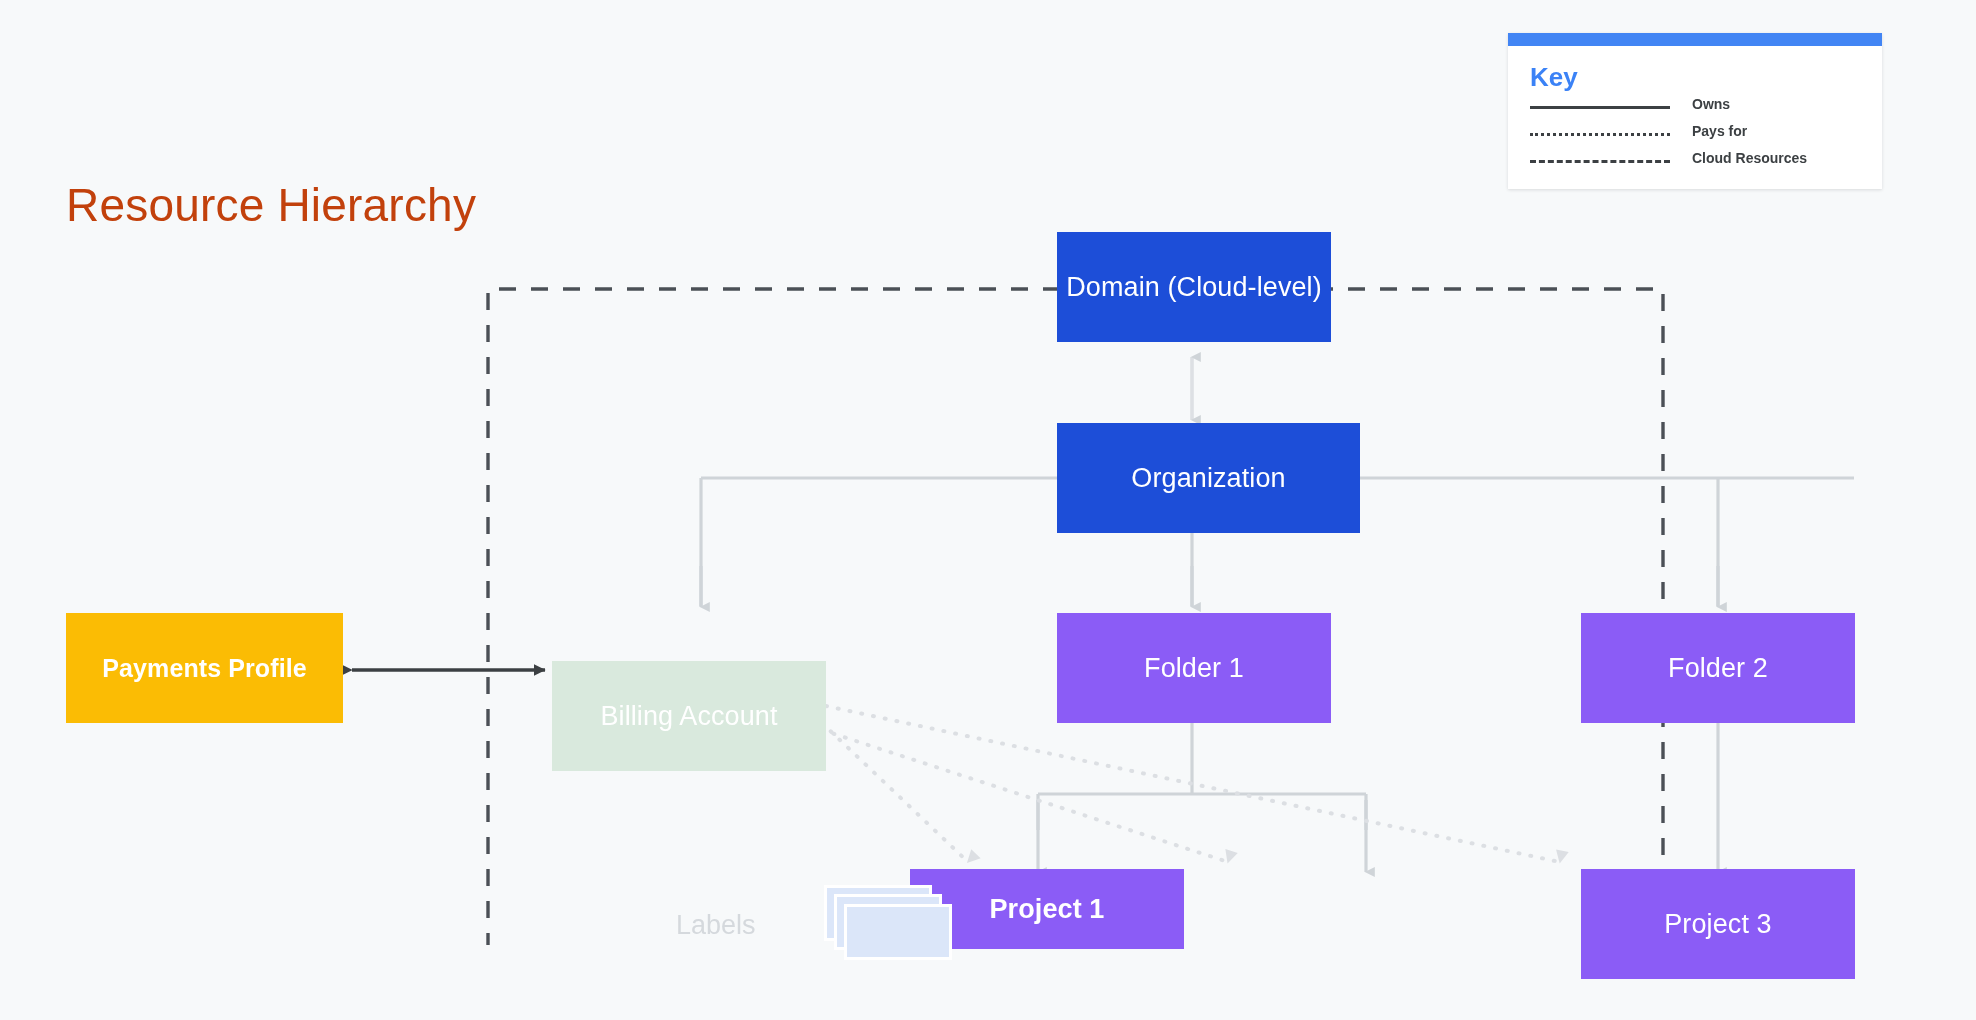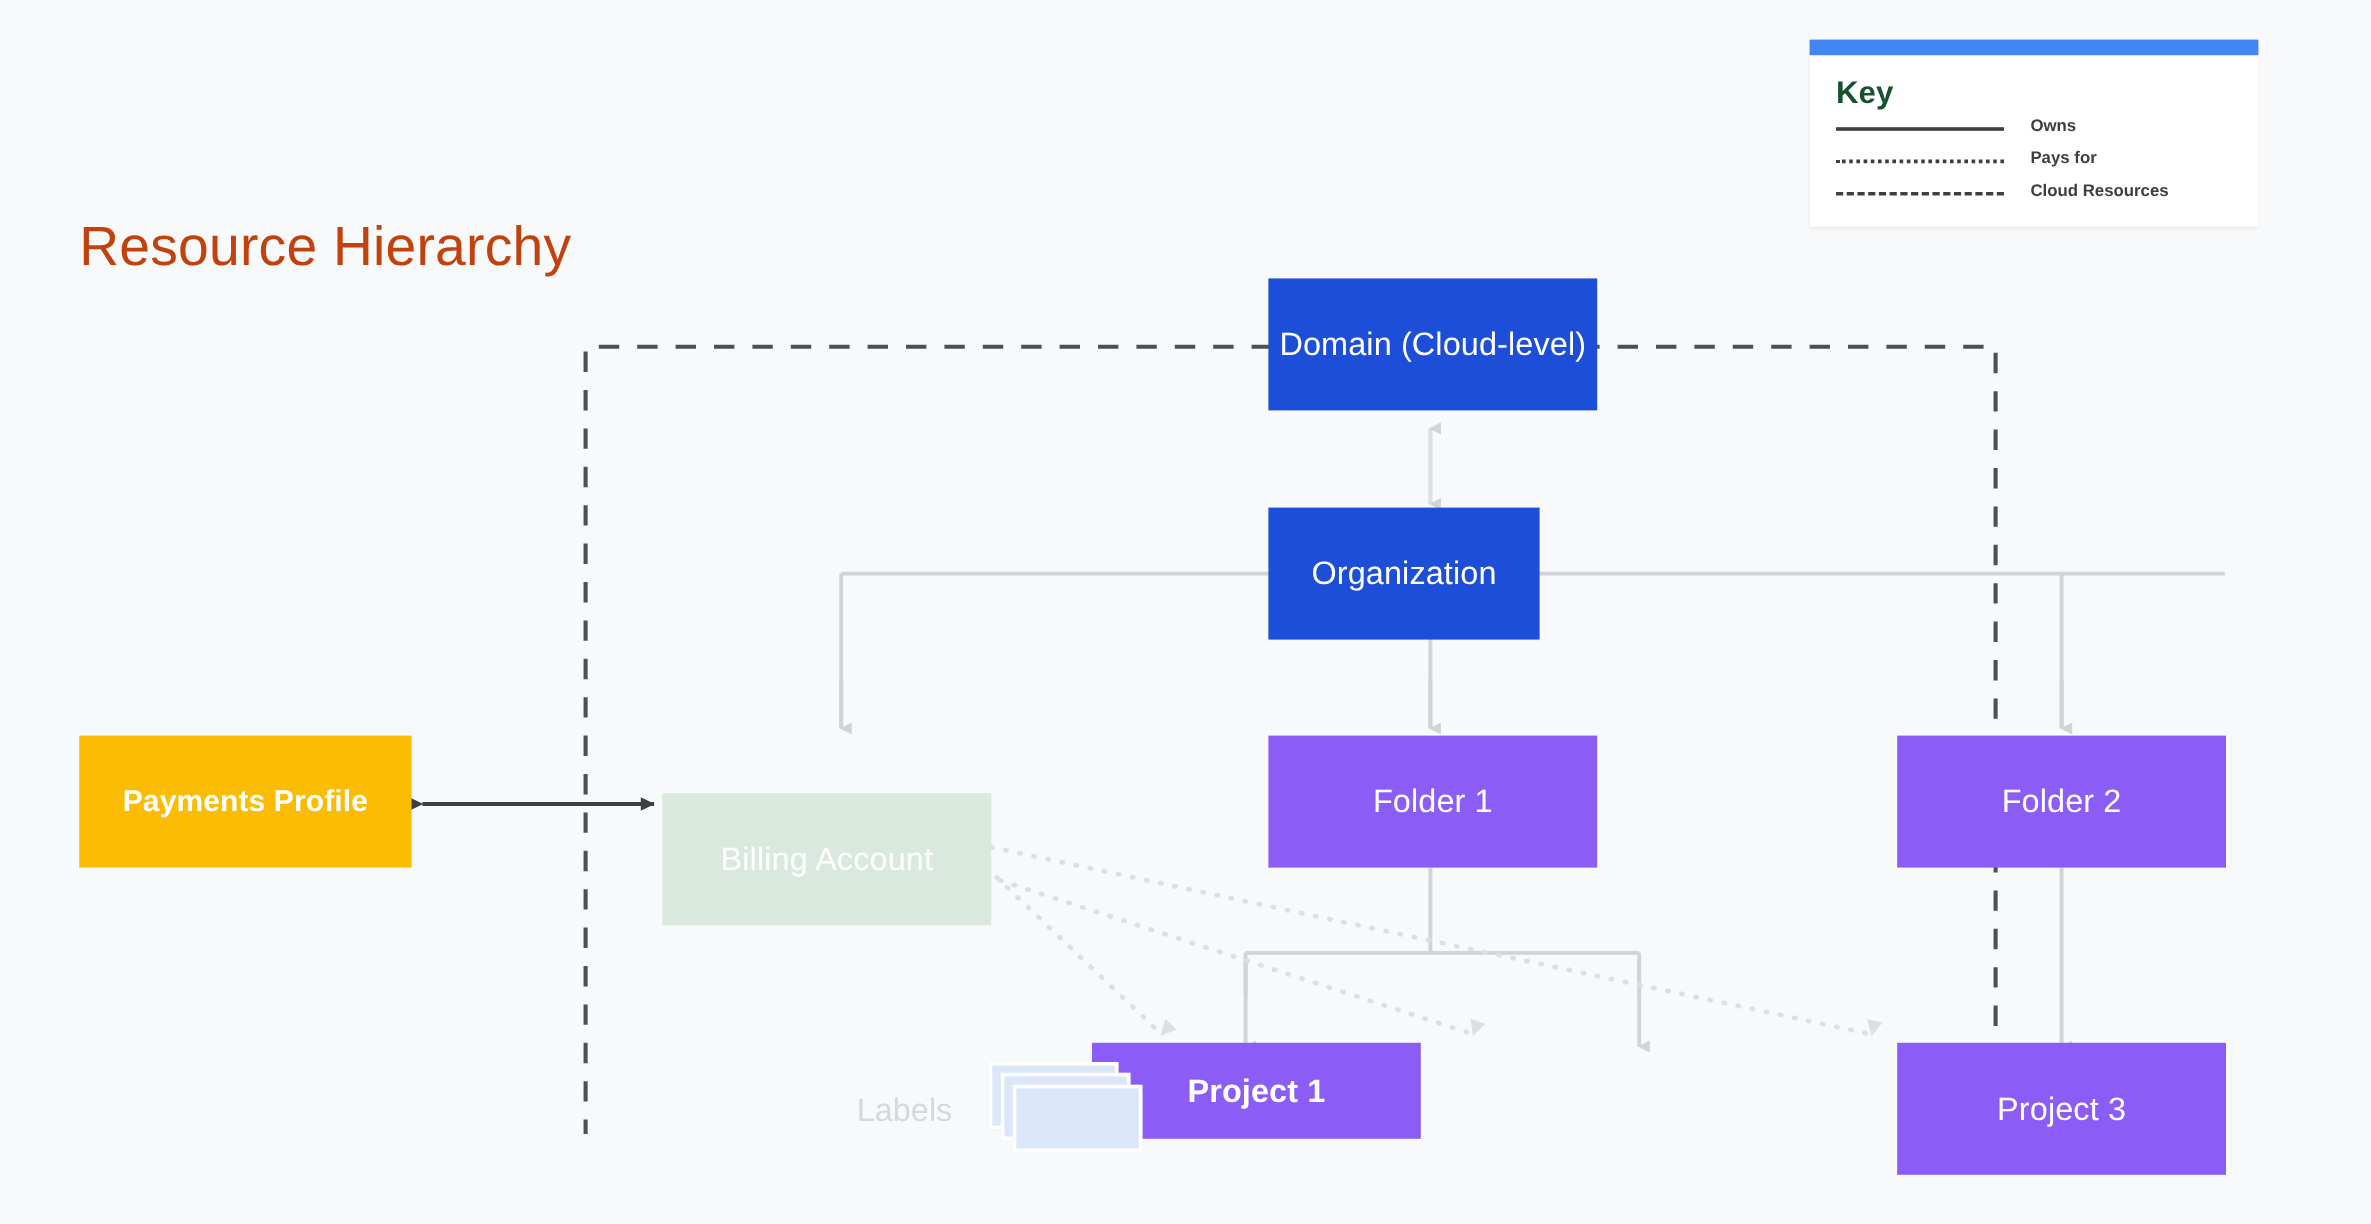--- a/index.html
+++ b/index.html
@@ -58,21 +58,21 @@
   .node.green { background: #d9e9dd; margin-top: 48px; }
   .node.amber {
     background: #fbbc04;
     font-weight: 700;
     font-size: 25px;
   }
 
   
   #labels-text {
     position: absolute;
-    left: 714px;
+    left: 676px;
     top: 910px;
     font-size: 27px;
     color: #d5d9dd;
     white-space: nowrap;
   }
 
   
   #labels-stack {
     position: absolute;
     left: 824px;
@@ -106,21 +106,21 @@
   }
   #key-body {
     position: relative;
     padding: 18px 22px 20px 22px;
     height: 143px;
     box-sizing: border-box;
   }
   #key-title {
     font-size: 26px;
     font-weight: 700;
-    color: #14532d;
+    color: #3b82f6;
     line-height: 1;
     margin-bottom: 4px;
   }
   .key-row {
     display: flex;
     align-items: flex-start;
     margin-top: 7px;
   }
   .key-swatch {
     width: 140px;
@@ -194,21 +194,21 @@
     <line x1="822" y1="730" x2="1228" y2="862" stroke="#dcdfe3" stroke-width="4" stroke-dasharray="1 11" stroke-linecap="round" marker-end="url(#ahDot)"></line>
     <line x1="826" y1="706" x2="1560" y2="862" stroke="#dcdfe3" stroke-width="4" stroke-dasharray="1 11" stroke-linecap="round" marker-end="url(#ahDot)"></line>
 
     <line x1="352" y1="670" x2="545" y2="670" stroke="#3c4043" stroke-width="3.4" marker-start="url(#ahDarkBack)" marker-end="url(#ahDark)"></line>
   </svg>
 
   <div class="node pink" style="left:1057px; top:232px; width:274px; height:110px;">
     <span>Domain (Cloud-level)</span>
   </div>
 
-  <div class="node pink" style="left:1057px; top:423px; width:226px; height:110px;">
+  <div class="node pink" style="left:1057px; top:423px; width:303px; height:110px;">
     <span>Organization</span>
   </div>
 
   <div class="node green" style="left:552px; top:613px; width:274px; height:110px;">
     <span>Billing Account</span>
   </div>
 
   <div class="node blue" style="left:1057px; top:613px; width:274px; height:110px;">
     <span>Folder 1</span>
   </div>

